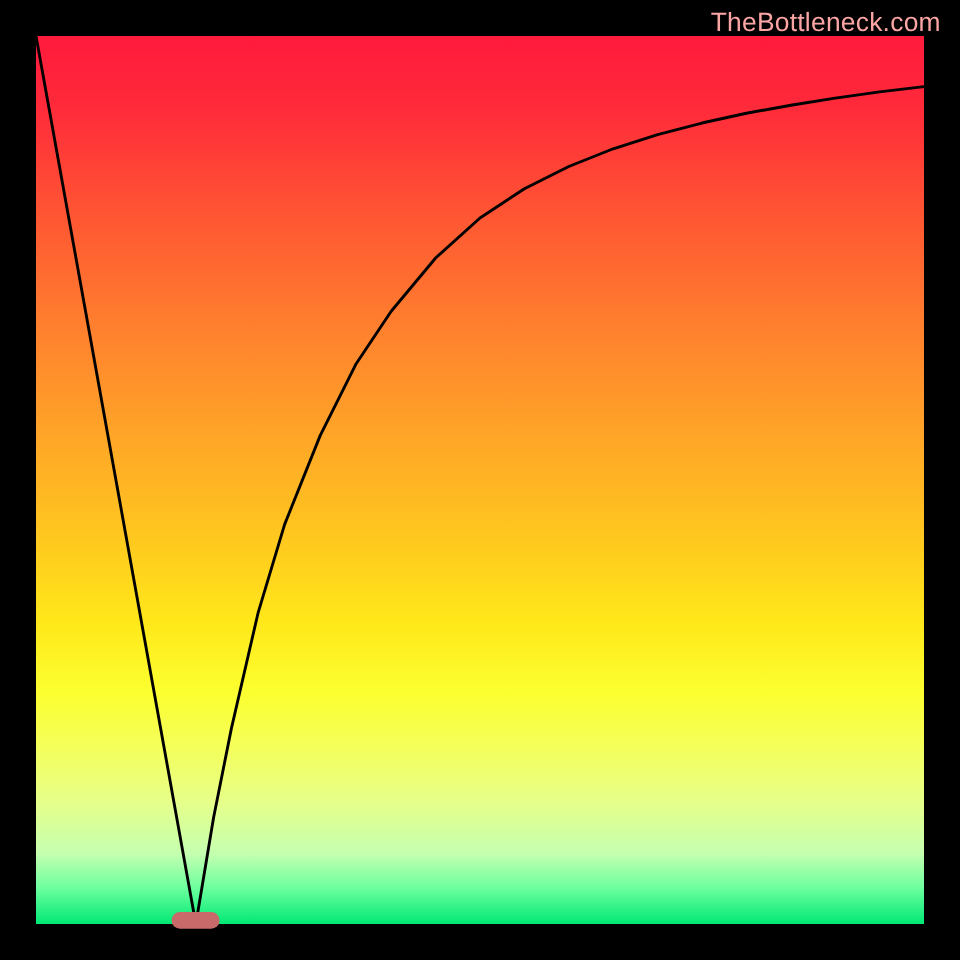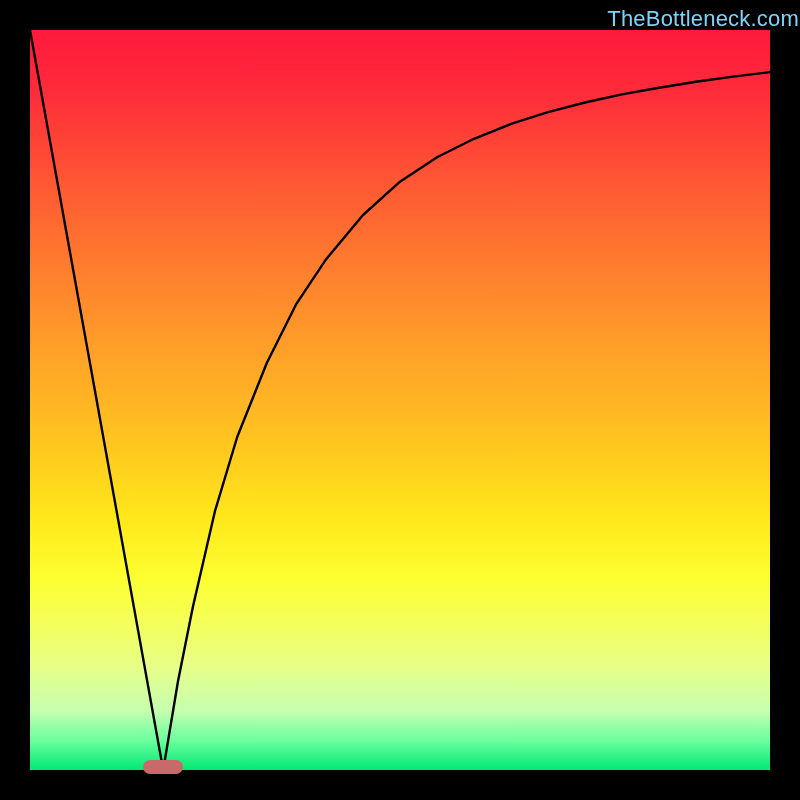--- a/index.html
+++ b/index.html
@@ -36,22 +36,22 @@
       #f4ff5a 80%,
       #e7ff88 86%,
       #c6ffb0 92%,
       #6bff9e 96%,
       #00e874 100%
     );
   }
   .watermark {
     position: absolute;
     top: 6px;
-    right: 1px;
-    color: #7dd3fc;
+    right: 16px;
+    color: #fca5a5;
     font-size: 22px;
     font-weight: 500;
     letter-spacing: 0.2px;
     user-select: none;
   }
   .marker {
     position: absolute;
     width: 40px;
     height: 14px;
     background: #c86a6a;

